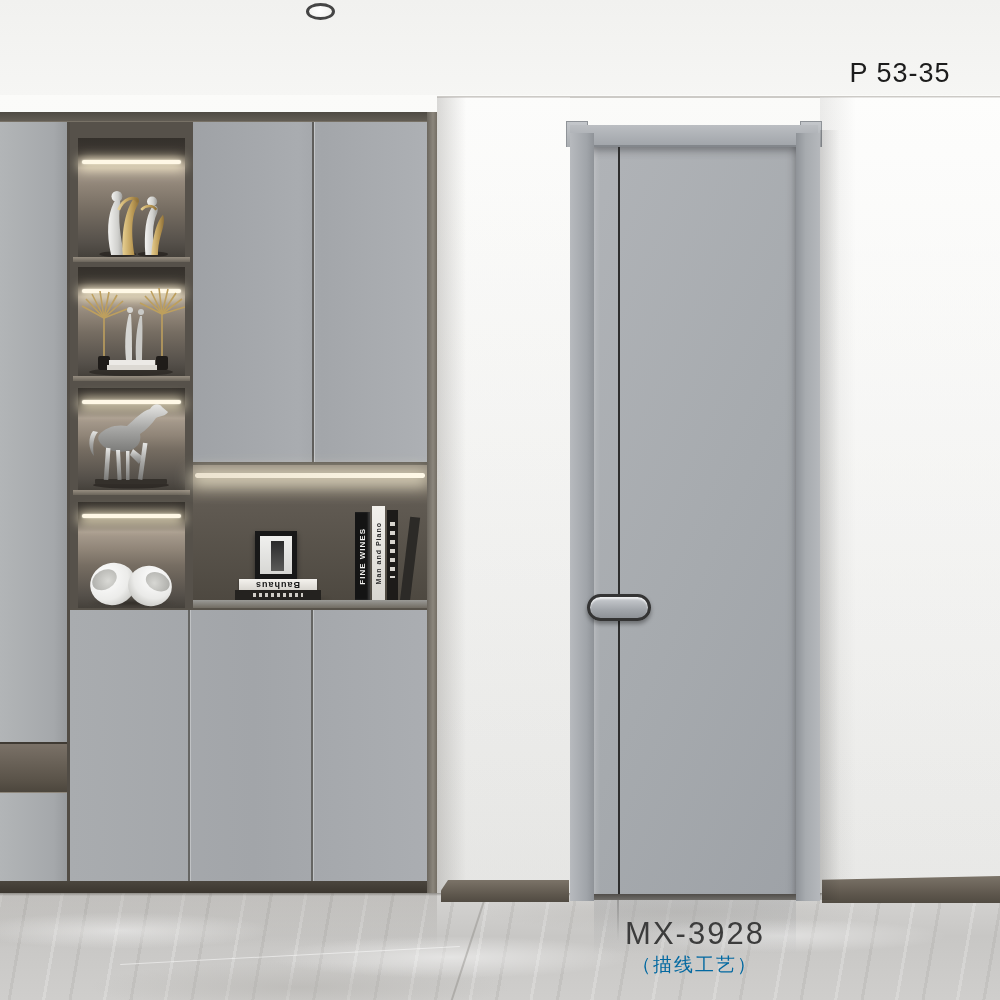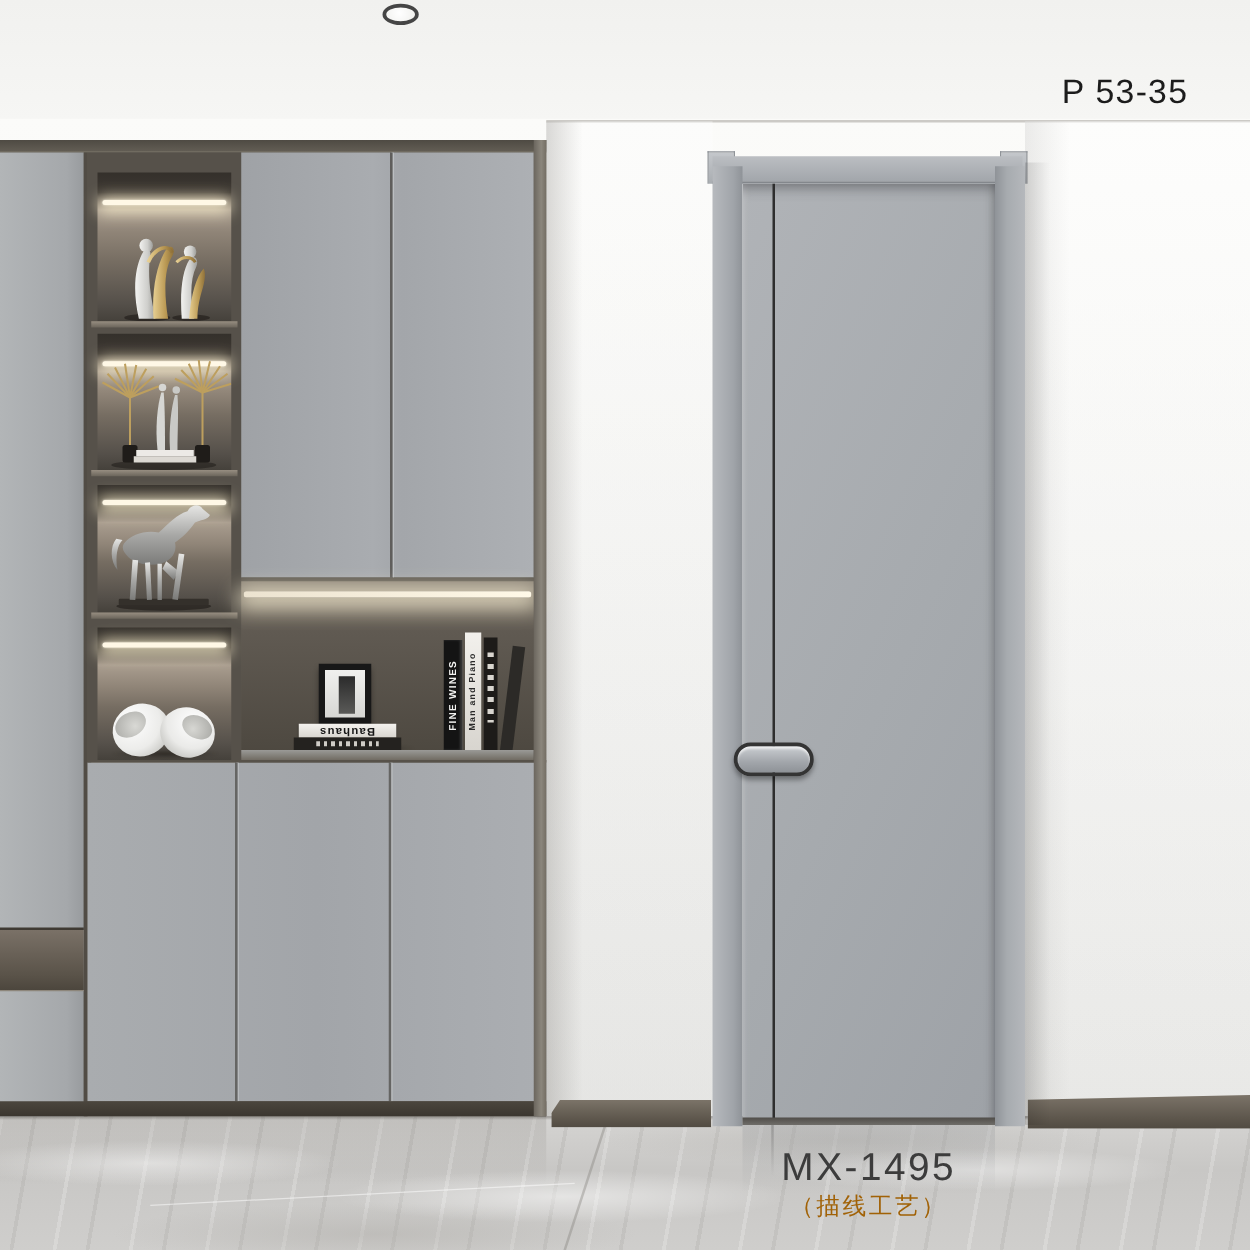--- a/index.html
+++ b/index.html
@@ -174,21 +174,21 @@
   .door-gap{left:594px;top:894px;width:202px;height:6px;
     background:linear-gradient(180deg,#504d49,#6f6d69);}
   .door-shadow-right{left:820px;top:130px;width:20px;height:770px;
     background:linear-gradient(90deg,rgba(0,0,0,.12),transparent);}
 
   
   .page-ref{left:800px;top:58px;width:200px;text-align:center;font-size:27px;color:#1c1c1c;
     letter-spacing:1px;}
   .model-label{left:565px;top:916px;width:260px;text-align:center;font-size:31px;color:#3c3c3c;
     letter-spacing:2px;font-weight:400;}
-  .model-sub{left:565px;top:952px;width:260px;text-align:center;font-size:19px;color:#a16207;
+  .model-sub{left:565px;top:952px;width:260px;text-align:center;font-size:19px;color:#0369a1;
     letter-spacing:2px;}
 </style>
 </head>
 <body>
 
 <div class="scene">
 
   <div class="ceiling">
     <div class="ceiling-light"></div>
   </div>
@@ -361,16 +361,16 @@
   <div class="jamb jamb-left"></div>
   <div class="jamb jamb-right"></div>
   <div class="door-leaf">
     <div class="door-line"></div>
     <div class="door-handle"></div>
   </div>
   <div class="door-gap"></div>
   <div class="door-shadow-right"></div>
 
   <div class="page-ref">P 53-35</div>
-  <div class="model-label">MX-1495</div>
+  <div class="model-label">MX-3928</div>
   <div class="model-sub">（描线工艺）</div>
 
 </div>
 
 </body></html>

